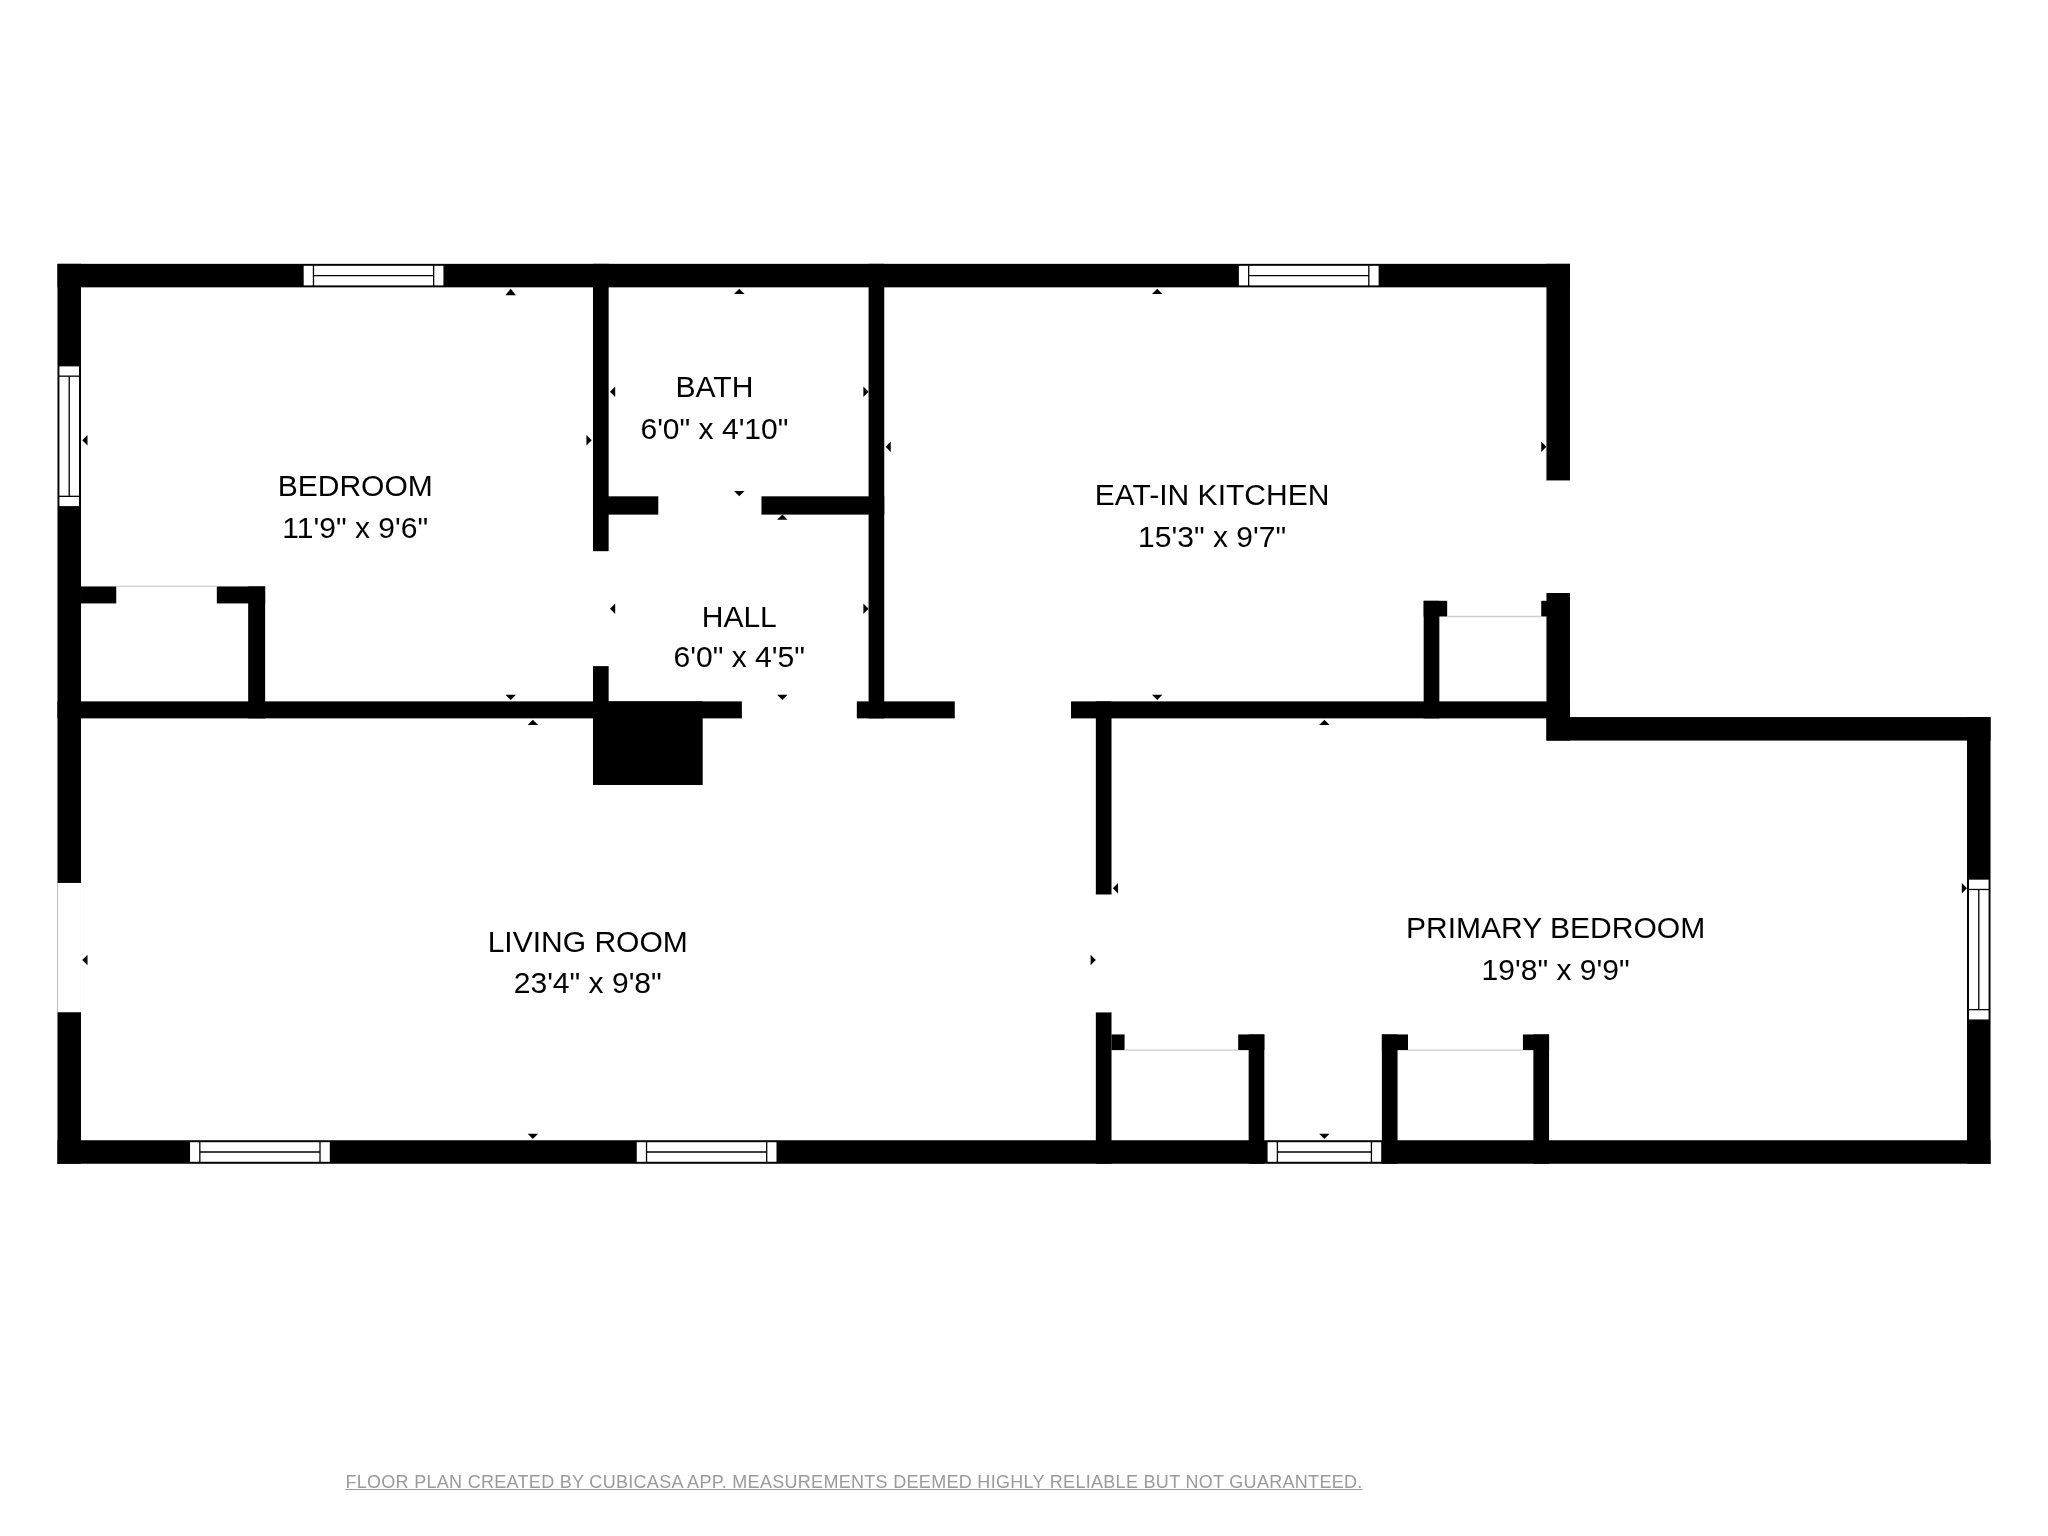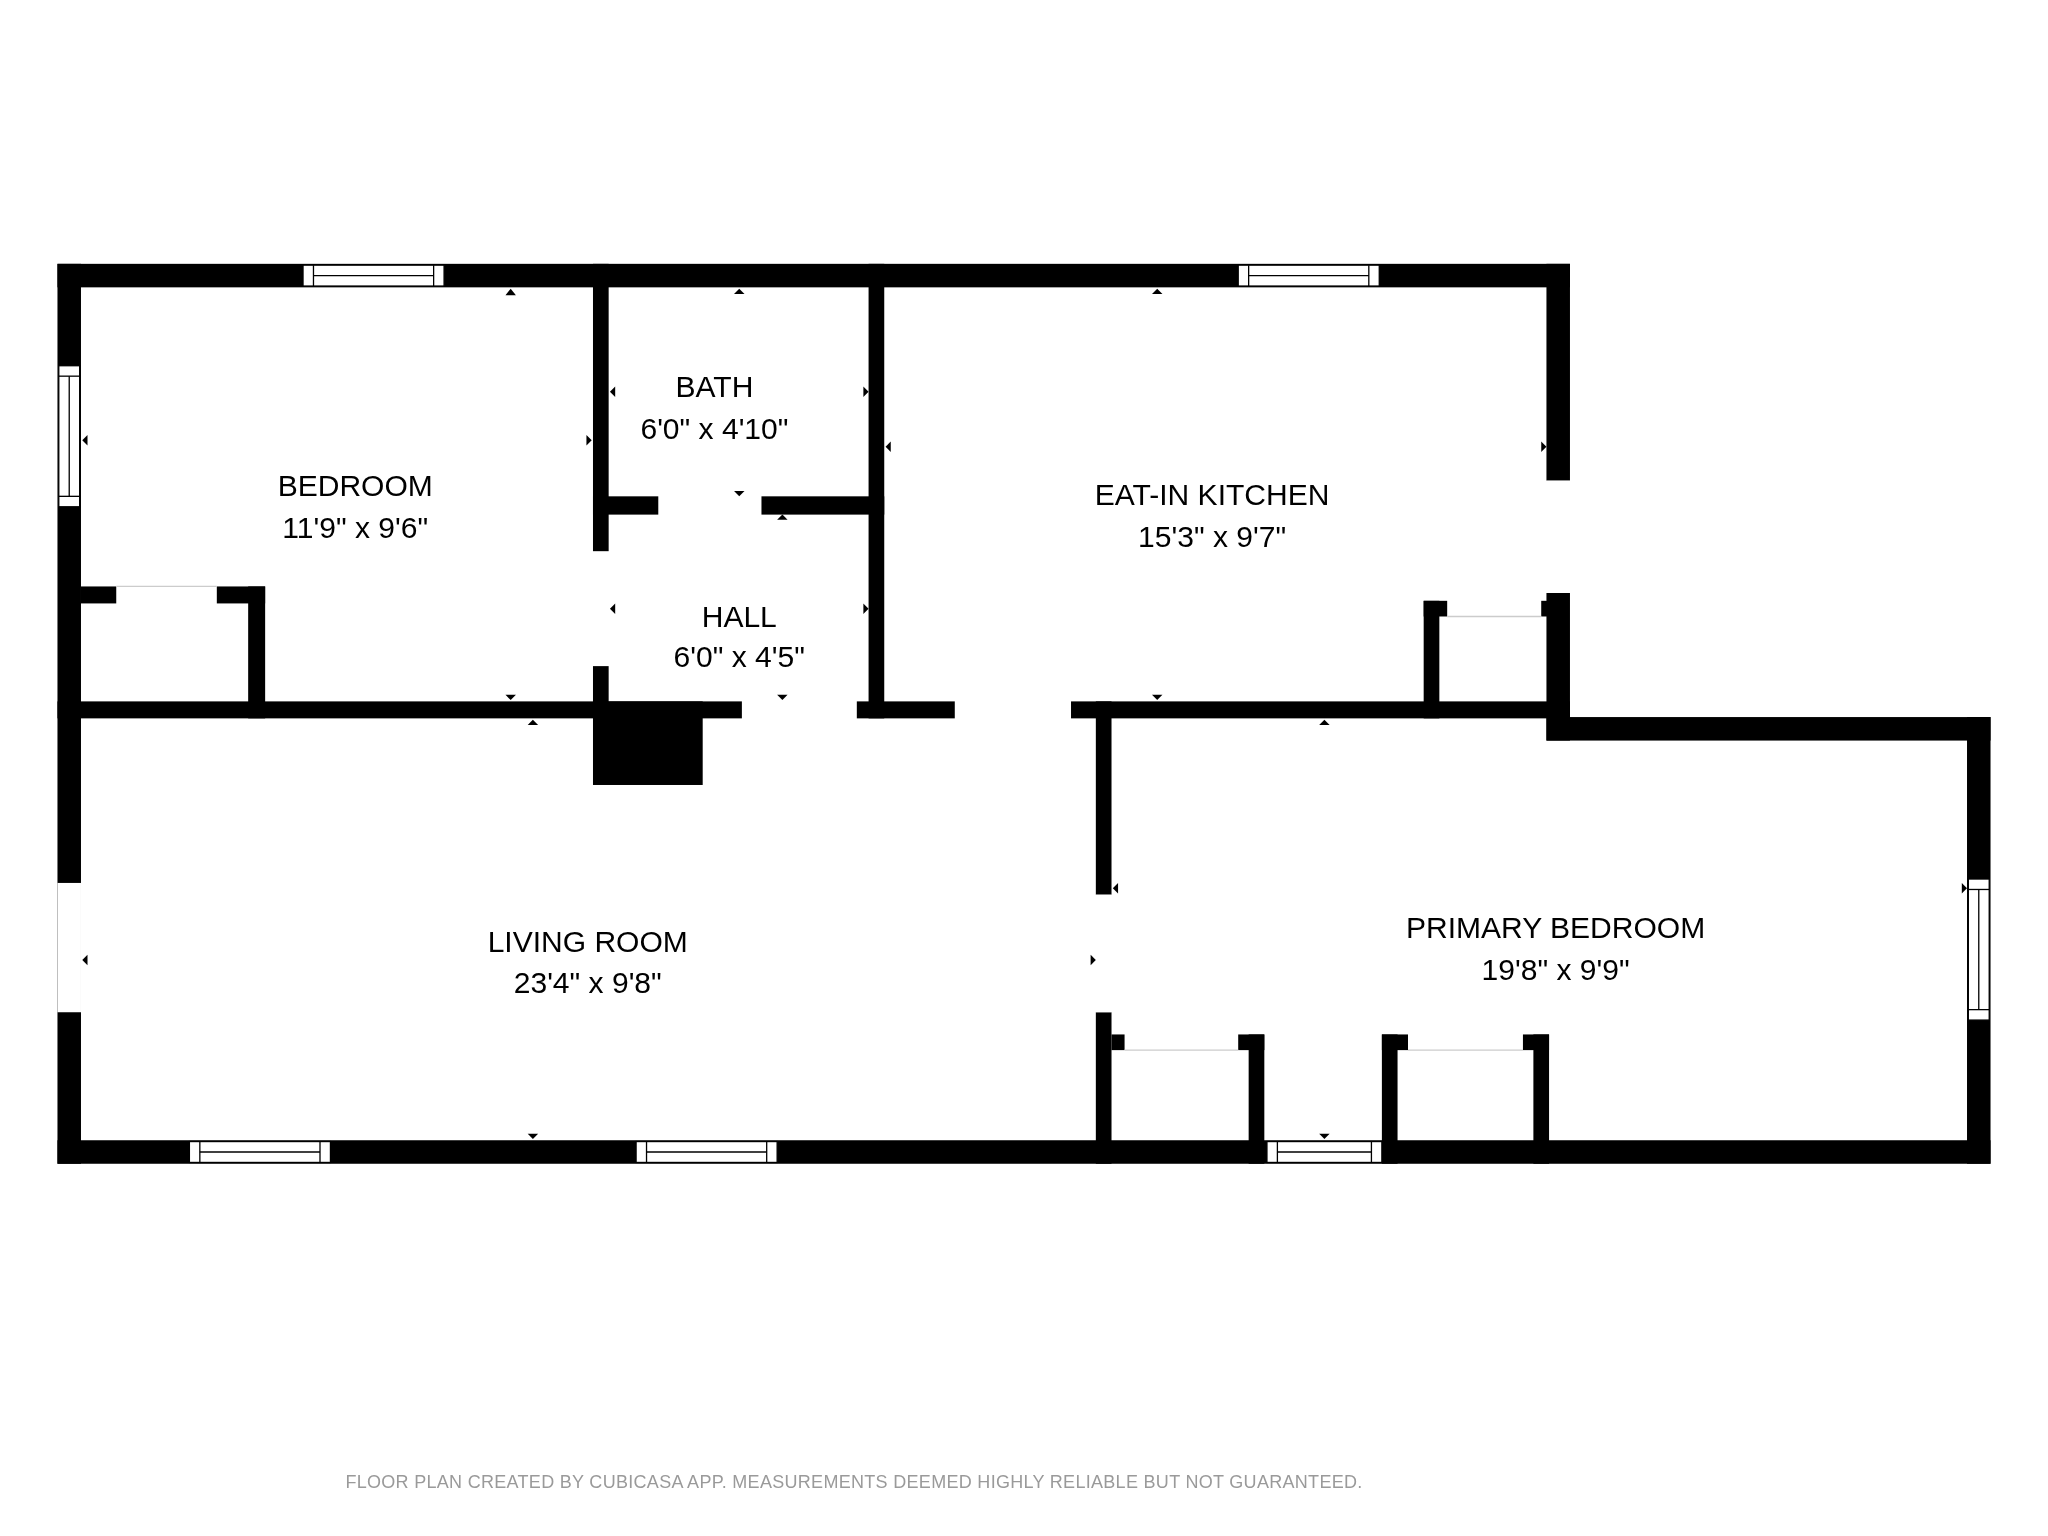--- a/index.html
+++ b/index.html
@@ -19,20 +19,21 @@
   .room-dim { font-size: 23px; }
   .footer-note {
     position: absolute;
     left: 0; width: 1708px;
     top: 1472px;
     text-align: center;
     font-family: "Liberation Sans", sans-serif;
     font-size: 18px;
     color: #9a9a9a;
     letter-spacing: 0.3px;
+    text-decoration: underline;
   }
 </style>
 </head>
 <body>
 
 <svg id="plan" viewBox="0 0 1568 1176" preserveAspectRatio="none" xmlns="http://www.w3.org/2000/svg">
 
   <g>
 
     <rect class="wall" x="44" y="202" width="1158" height="18"></rect>

